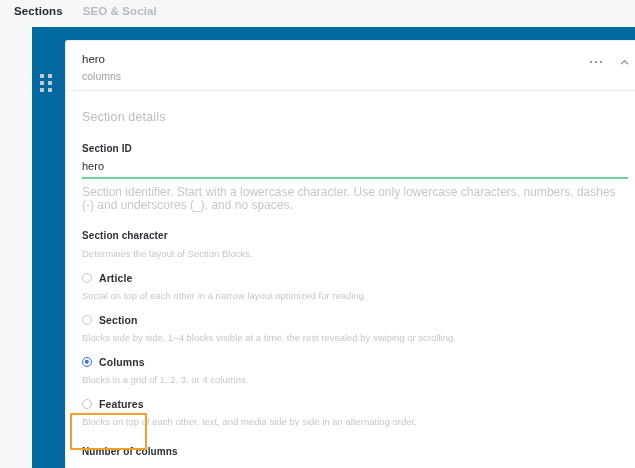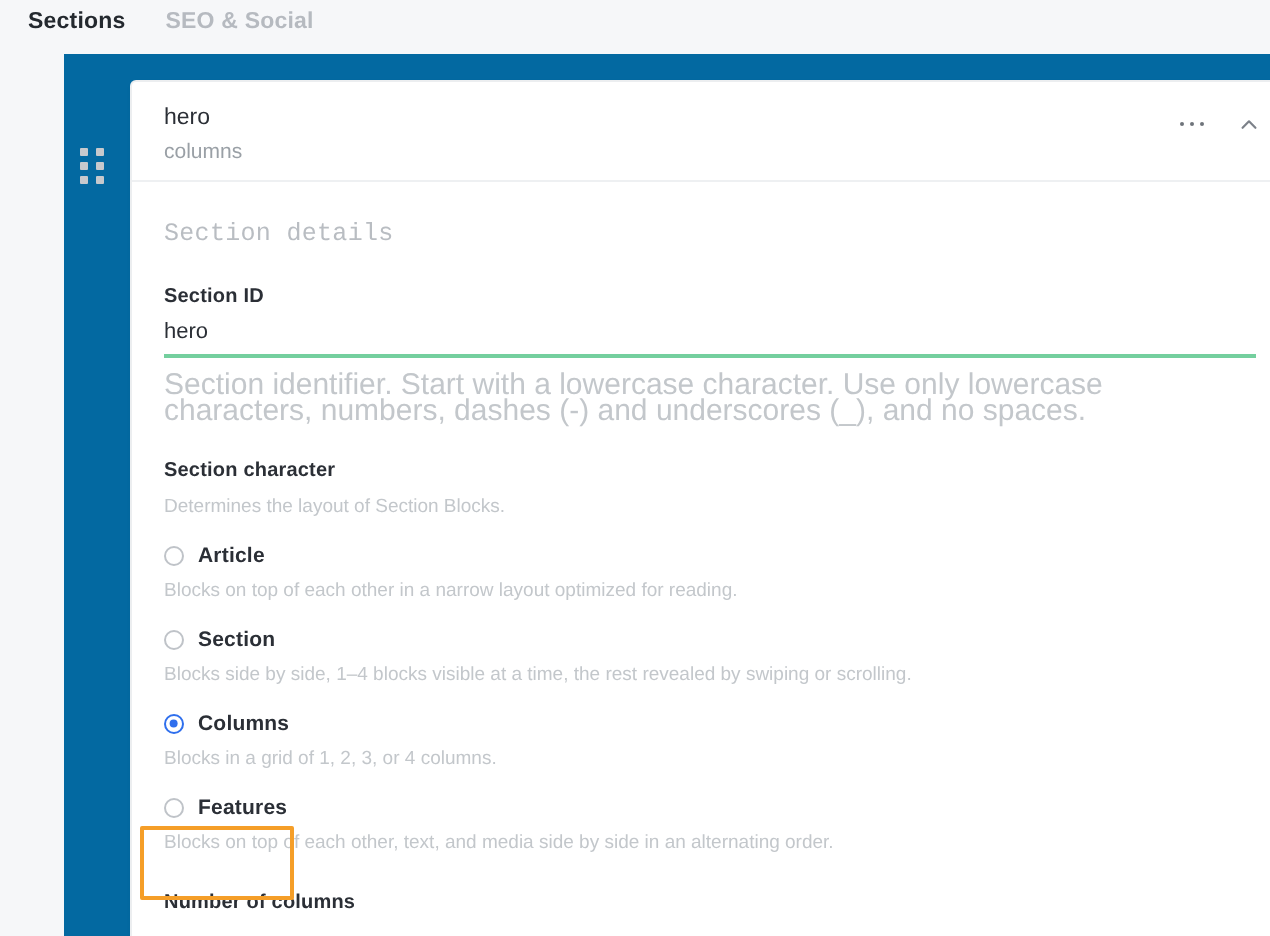--- a/index.html
+++ b/index.html
@@ -115,21 +115,20 @@
   .dots i { width: 2.5px; height: 2.5px; background: #6f747b; border-radius: 50%; display: block; }
 
   
   .card-body { padding: 16px 16px 10px 16px; }
 
   .section-heading {
     font-size: 12.5px;
     color: #b9bdc2;
     letter-spacing: .15px;
     margin: 3px 0 18px 0;
-    font-family: Liberation Mono, monospace;
   }
 
   .field-label {
     font-size: 10px;
     font-weight: bold;
     color: #2b2f36;
     letter-spacing: .1px;
     line-height: 13px;
   }
   .field-value {
@@ -143,21 +142,21 @@
     width: 100%;
     font-family: inherit;
     padding: 0;
   }
   .underline {
     height: 1.5px;
     background: #74cf9e;
     margin-top: 3px;
   }
   .help-text {
-    font-size: 15px;
+    font-size: 12px;
     color: #c3c7cb;
     line-height: 13px;
     margin-top: 7px;
   }
 
   .block { margin-top: 17px; }
 
   .radio-row {
     display: flex;
     align-items: center;
@@ -266,21 +265,21 @@
 
       <div class="block">
         <div class="field-label">Section character</div>
         <div class="radio-desc">Determines the layout of Section Blocks.</div>
 
         <div>
           <div class="radio-row">
             <span class="radio"></span>
             <span class="radio-label">Article</span>
           </div>
-          <div class="radio-desc">Blocks on top of each other in a narrow layout optimized for reading.</div>
+          <div class="radio-desc">Social on top of each other in a narrow layout optimized for reading.</div>
         </div>
 
         <div>
           <div class="radio-row">
             <span class="radio"></span>
             <span class="radio-label">Section</span>
           </div>
           <div class="radio-desc">Blocks side by side, 1–4 blocks visible at a time, the rest revealed by swiping or scrolling.</div>
         </div>
 

